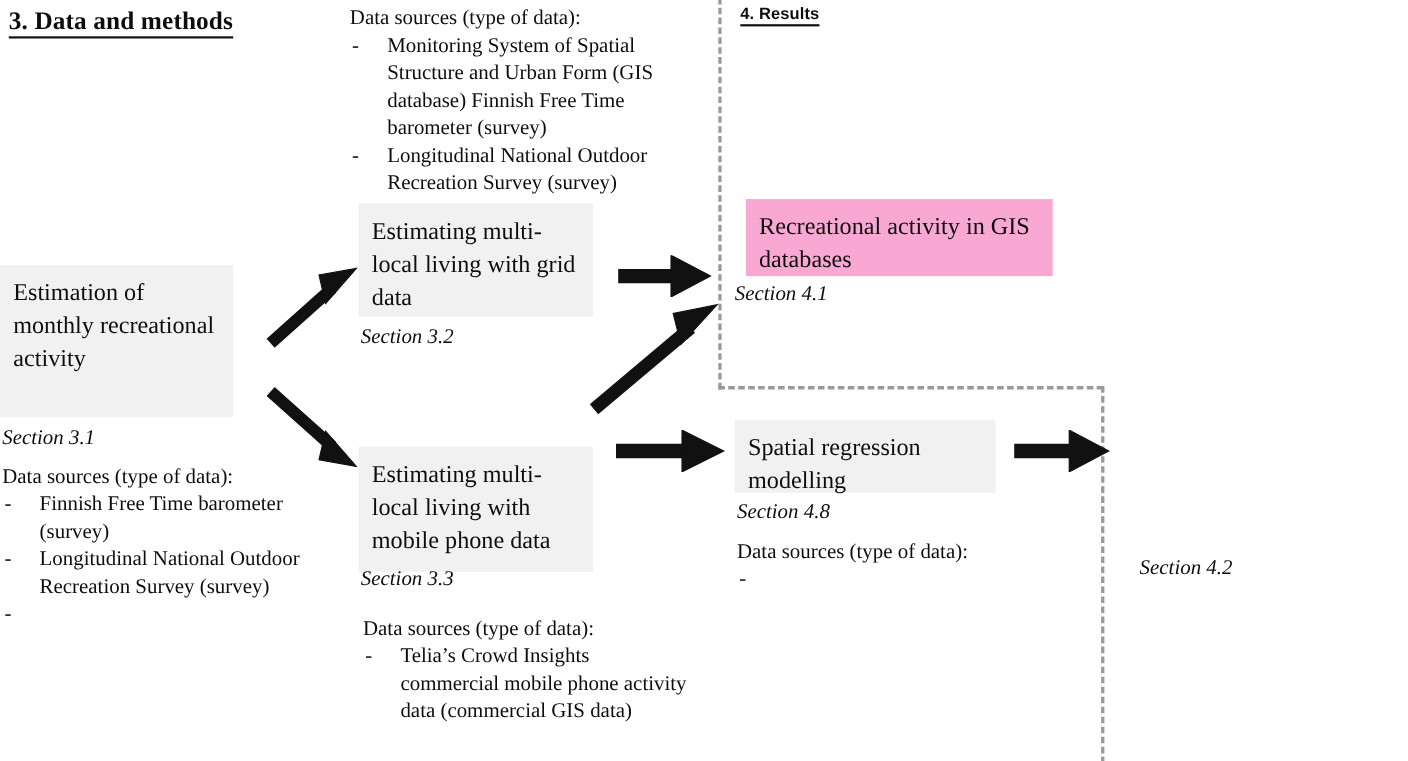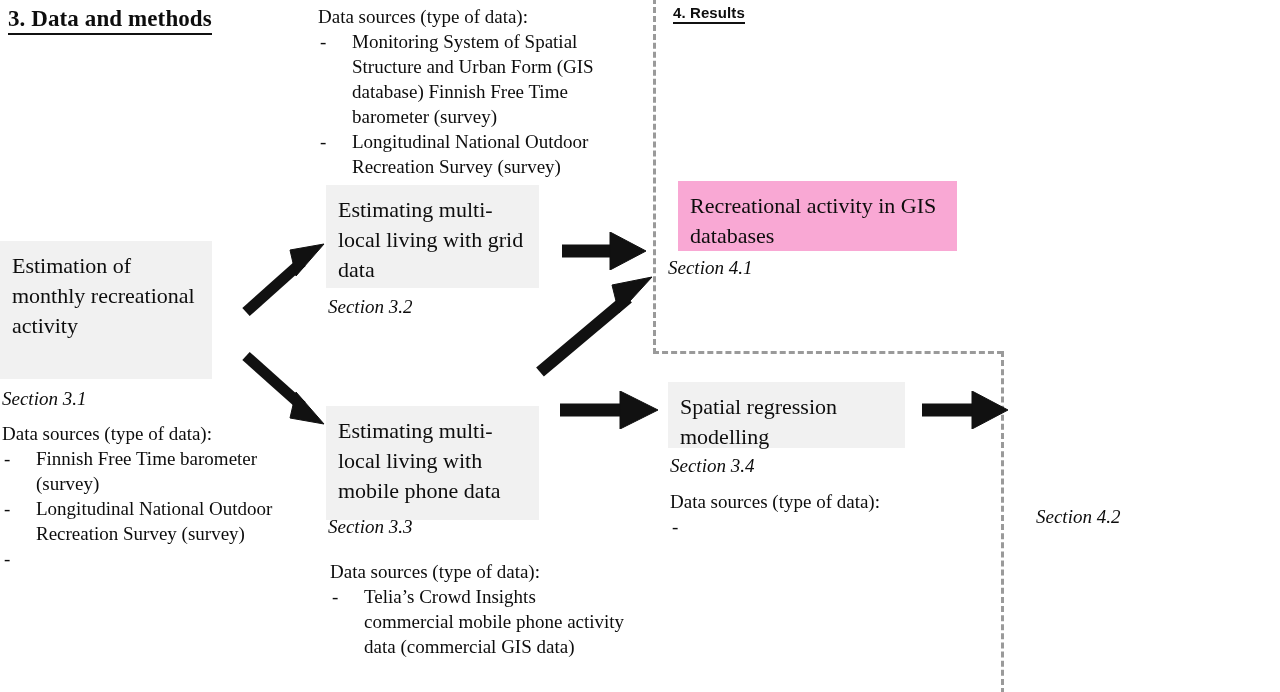--- a/index.html
+++ b/index.html
@@ -192,21 +192,21 @@
   </svg>
 
   <div class="abs box box-gray" style="left:678px; top:181px; width:279px; height:70px;">
     <span>Recreational activity in GIS databases</span>
   </div>
   <div class="abs section-label" style="left:668px; top:257px;">Section 4.1</div>
 
   <div class="abs box box-light" style="left:668px; top:382px; width:237px; height:66px;">
     <span>Spatial regression modelling</span>
   </div>
-  <div class="abs section-label" style="left:670px; top:455px;">Section 3.4</div>
+  <div class="abs section-label" style="left:670px; top:455px;">Section 4.8</div>
 
   <div class="abs ds-block" style="left:670px; top:489px; width:310px;">
     <div class="ds-title">Data sources (type of data):</div>
     <ul class="ds-list">
       <li>
         <span class="dash">-</span>
       </li>
     </ul>
   </div>
 

